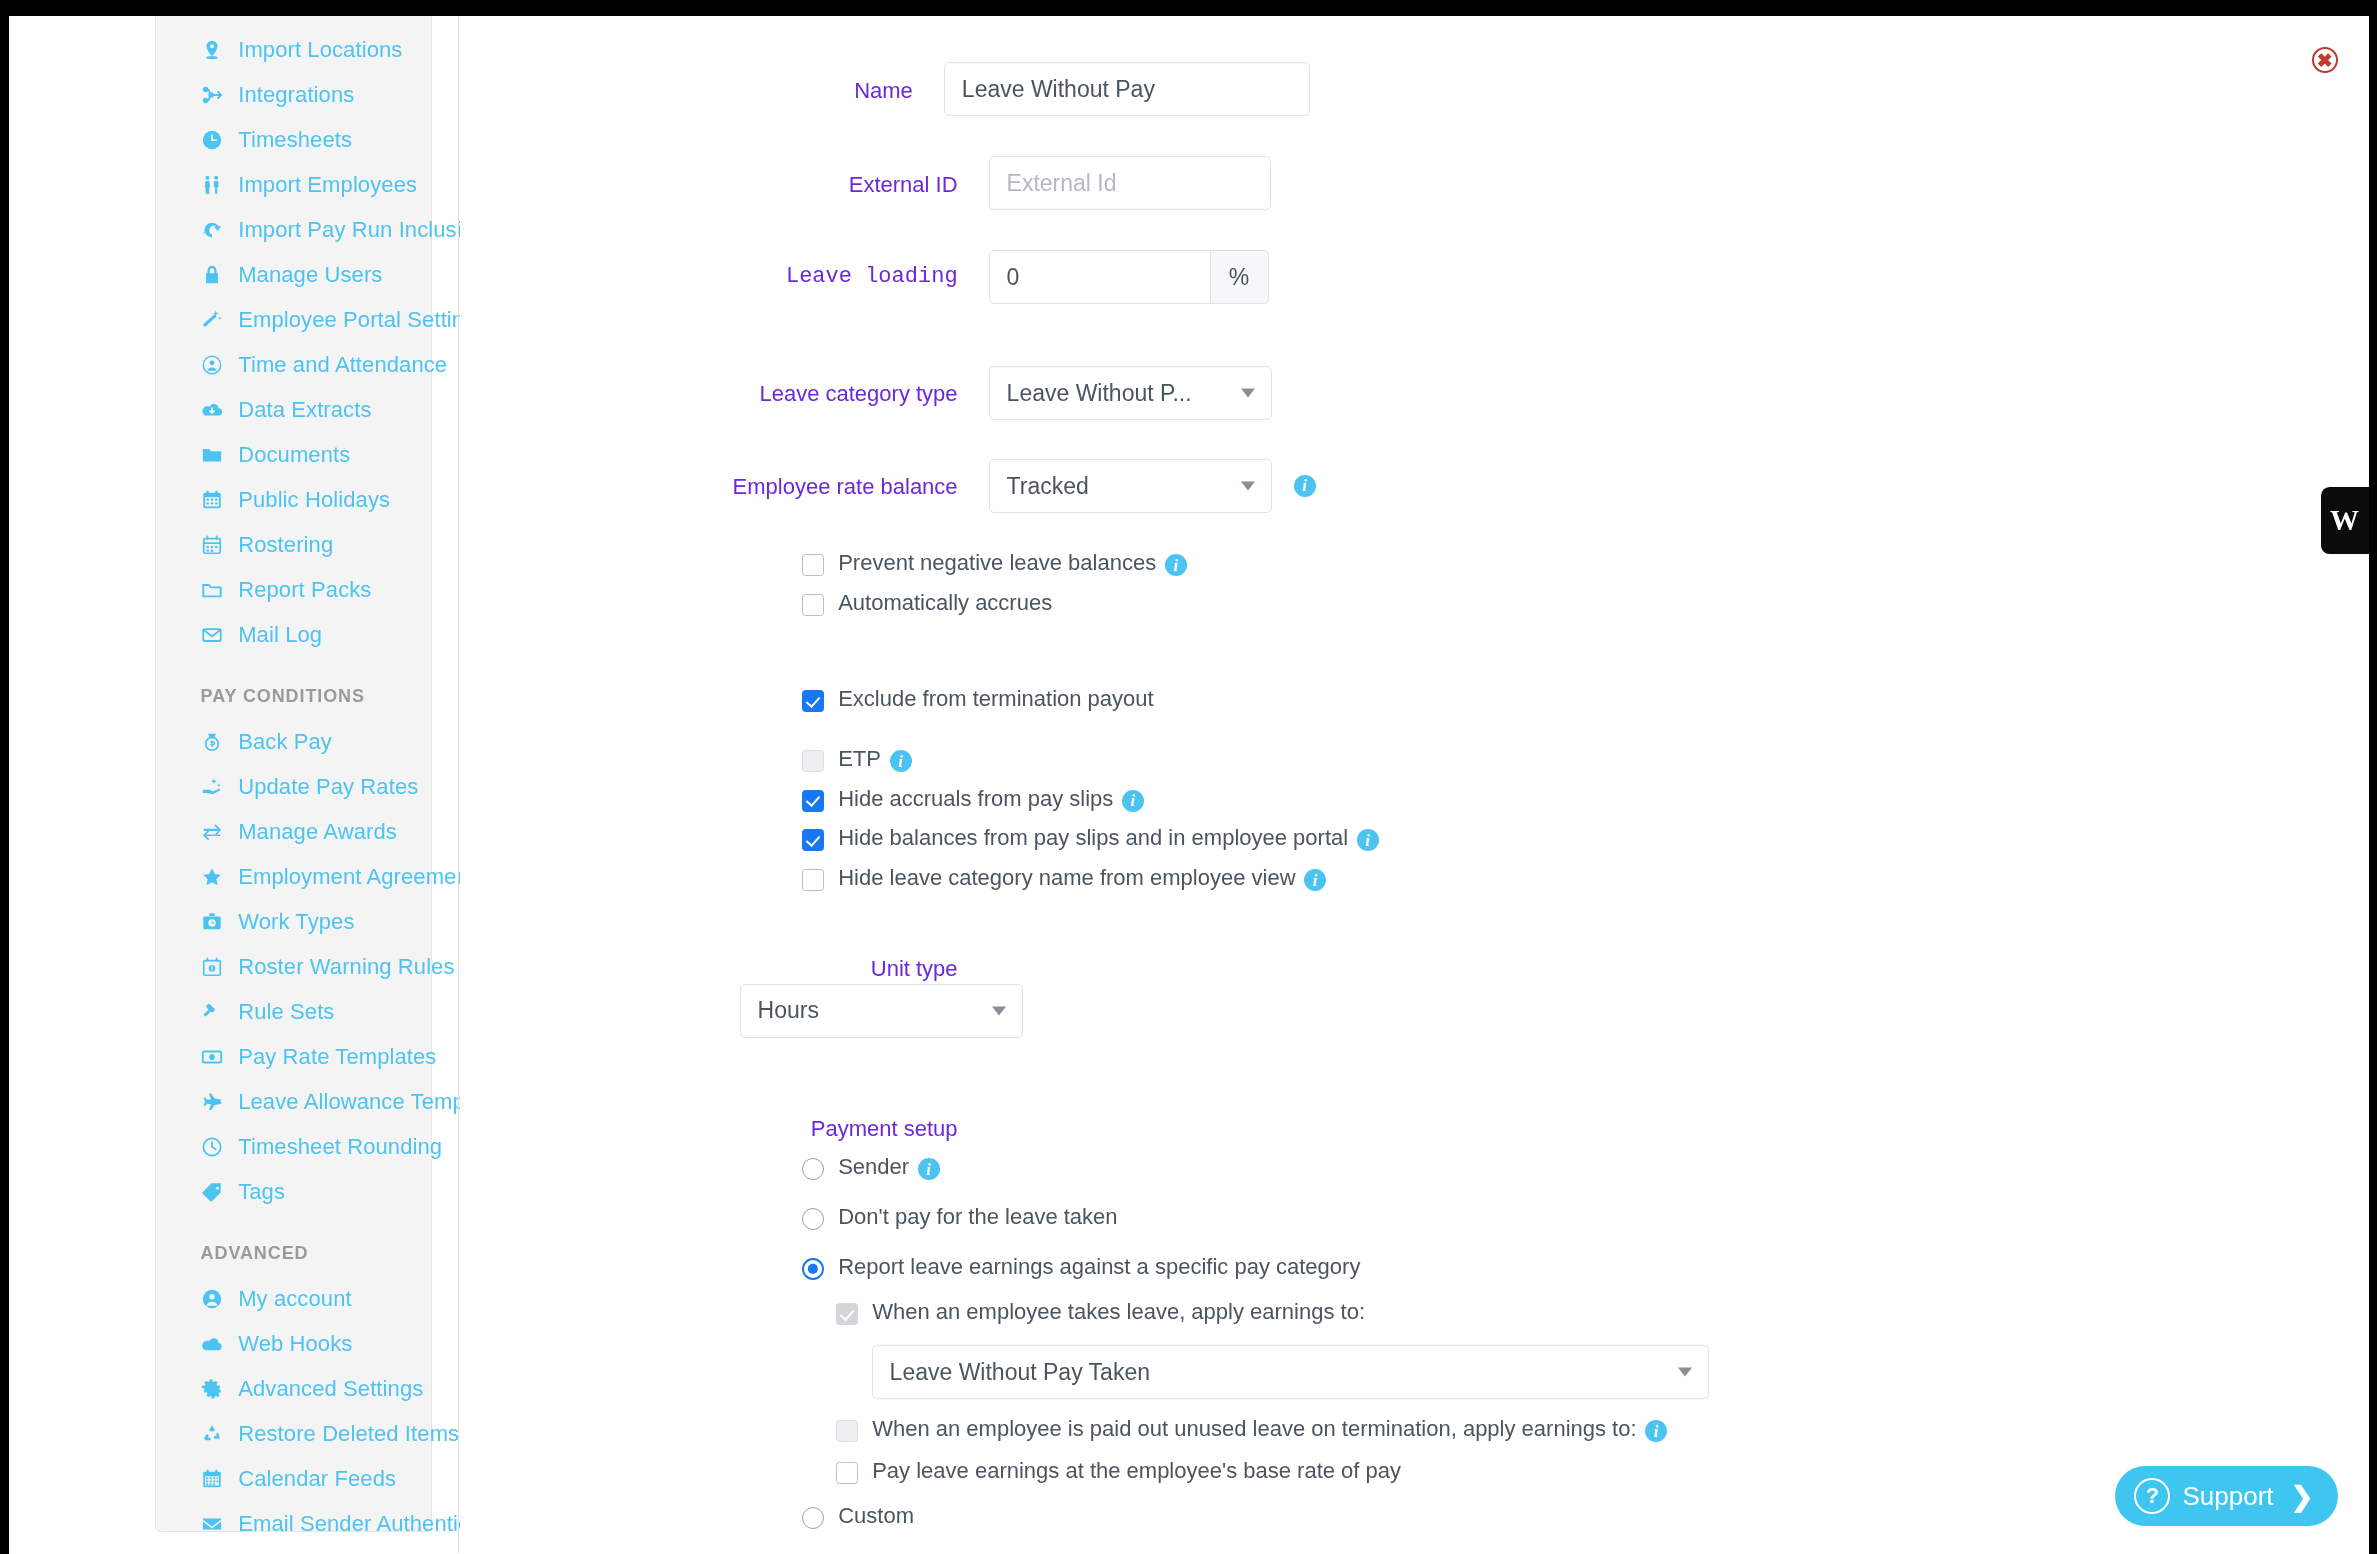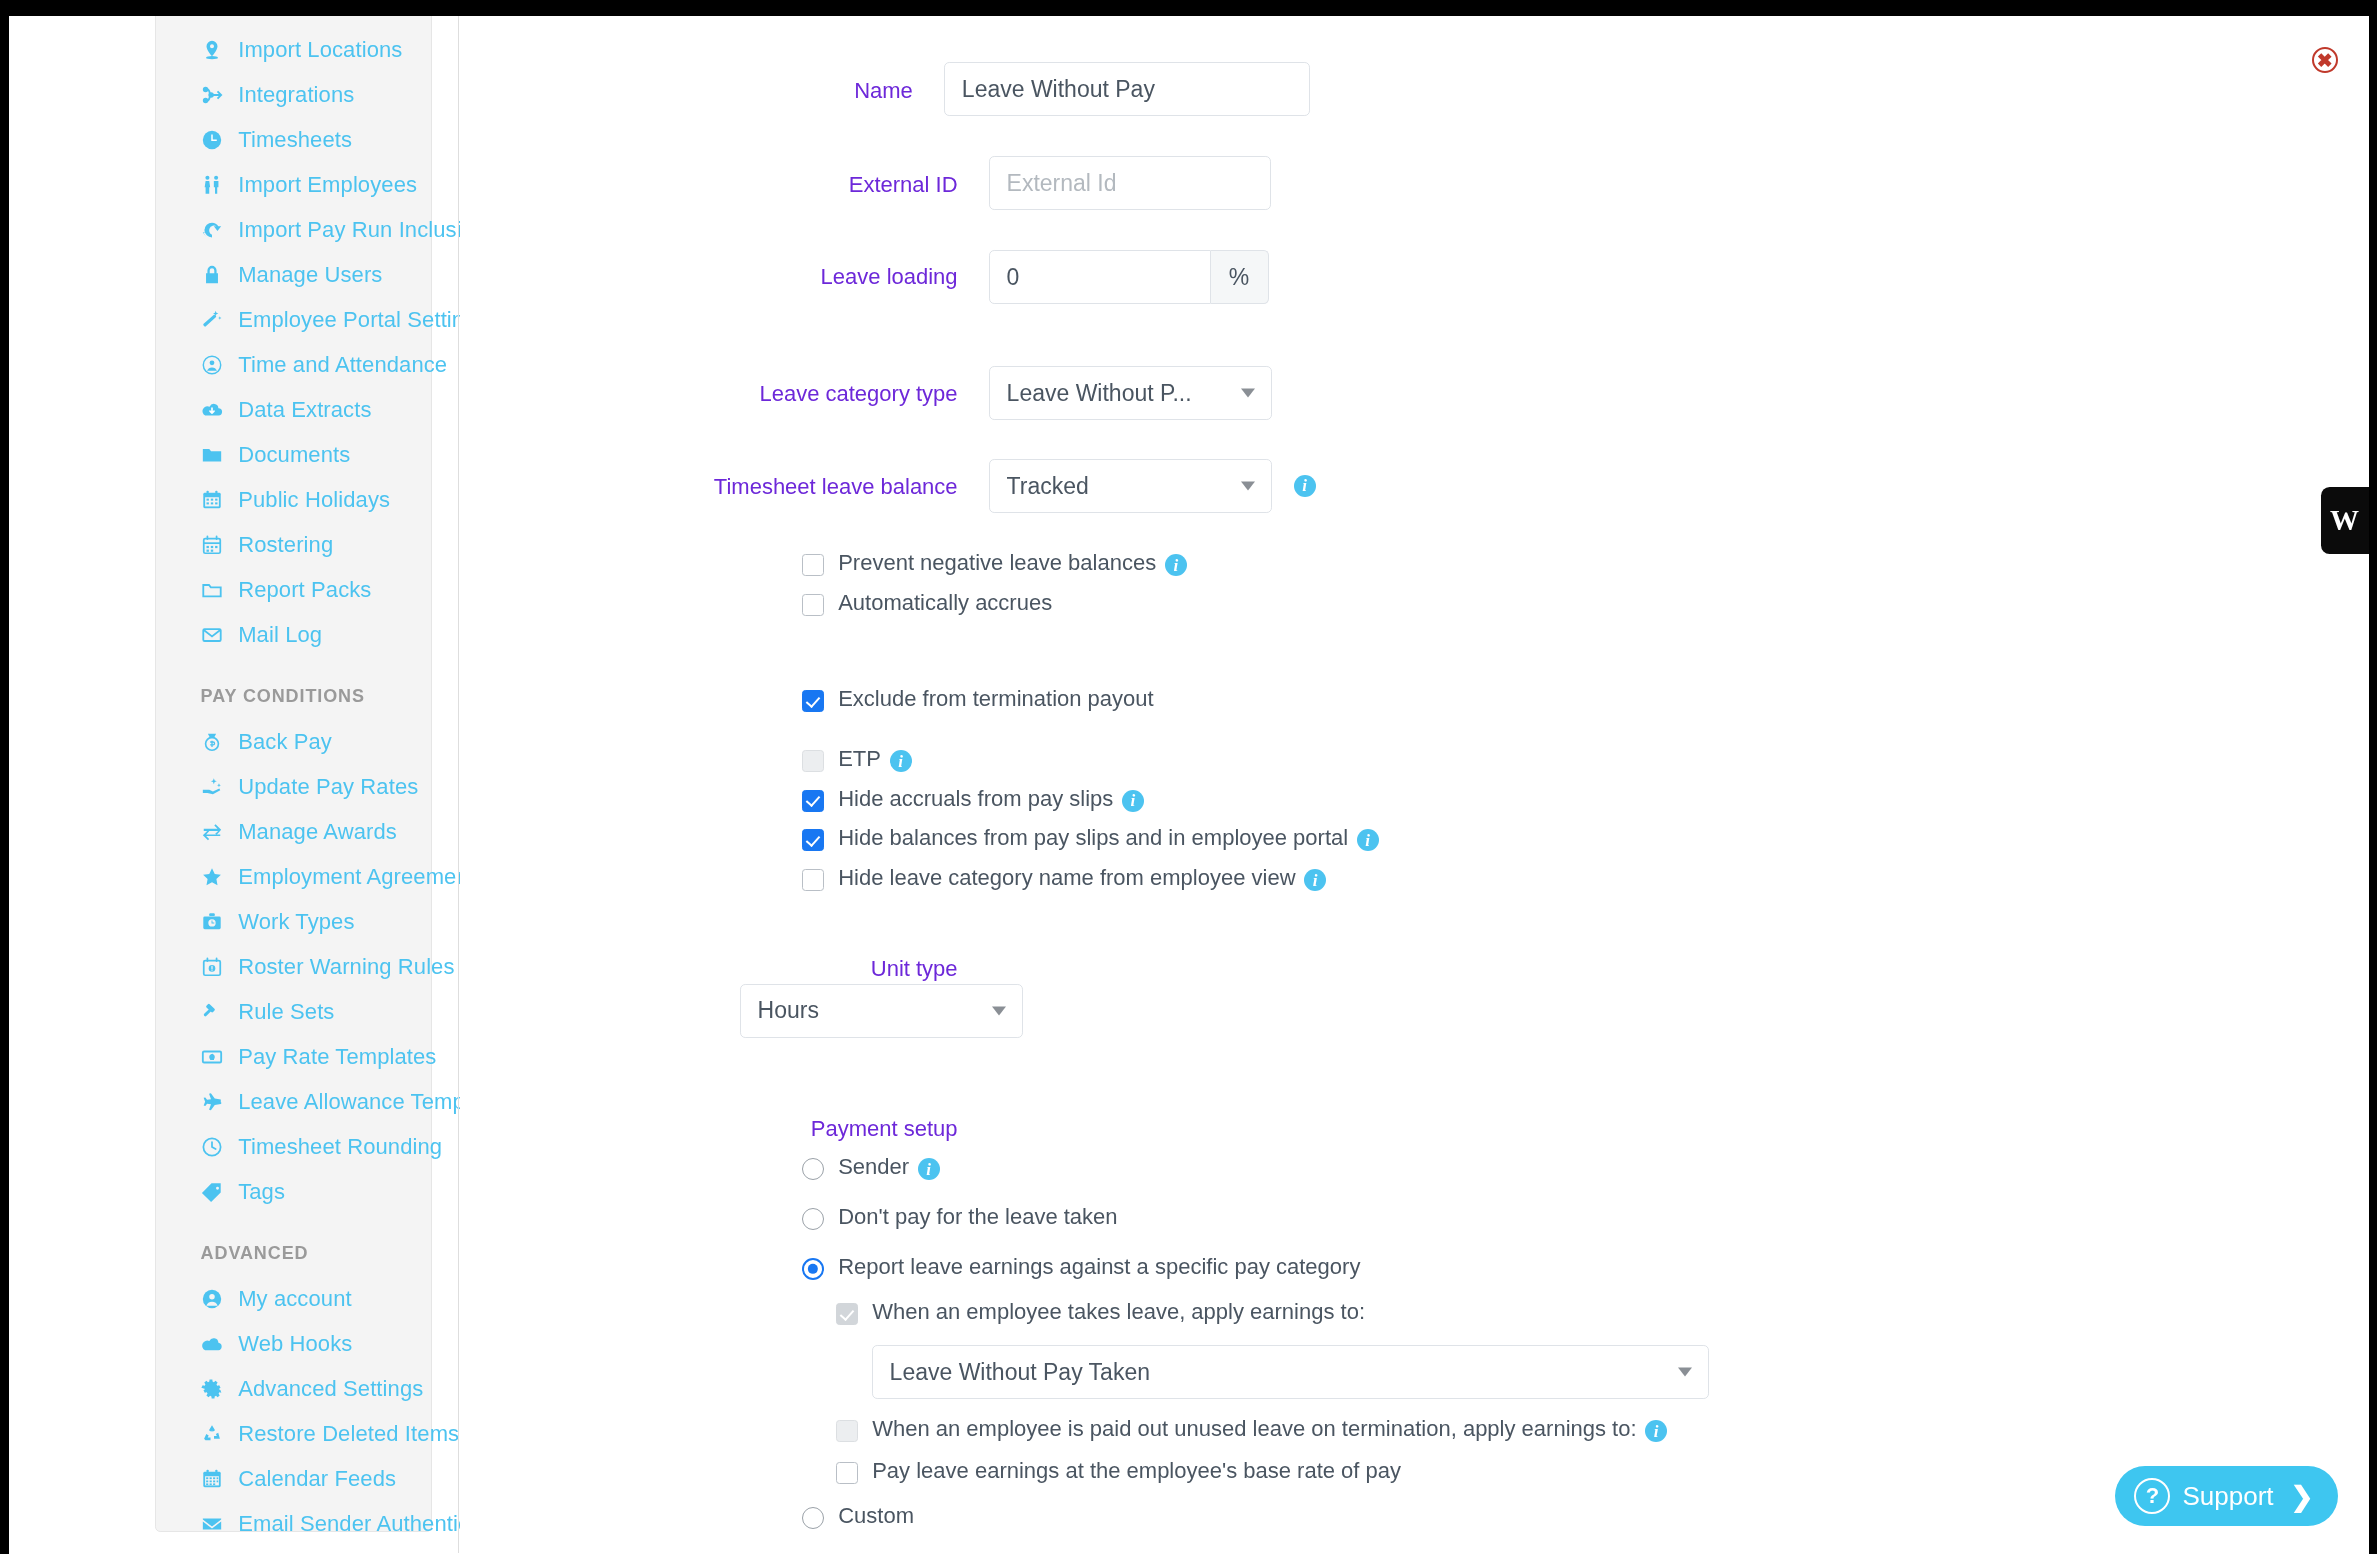--- a/index.html
+++ b/index.html
@@ -553,37 +553,37 @@
       <div class="flabel" style="width:249px; padding-top:13.7px;">Name</div>
       <div class="txtinput" style="margin-left:31px; width:438px;">Leave Without Pay</div>
     </div>
 
     <div class="frow" style="left:249px; top:140px; width:601px;">
       <div class="flabel" style="width:249px; padding-top:13.7px;">External ID</div>
       <div class="txtinput ph" style="margin-left:31px; width:282px;">External Id</div>
     </div>
 
     <div class="frow" style="left:249px; top:234px; width:601px;">
-      <div class="flabel" style="width:249px; padding-top:12px;">Leave loading</div>
+      <div class="flabel" style="width:249px; padding-top:12px;font-family:Liberation Mono, monospace;">Leave loading</div>
       <div class="pctgroup" style="margin-left:31px;">
         <div class="txtinput">0</div>
         <div class="pctaddon">%</div>
       </div>
     </div>
 
     <div class="frow" style="left:163px; top:350px; width:687px;">
       <div class="flabel" style="width:335px; padding-top:13px;">Leave category type</div>
       <div class="selwrap" style="margin-left:31px; width:283px;">
         <span>Leave Without P...</span>
         <span class="caret"></span>
       </div>
     </div>
 
     <div class="frow" style="left:137px; top:443px; width:773px;">
-      <div class="flabel" style="width:361px; padding-top:13px;">Timesheet leave balance</div>
+      <div class="flabel" style="width:361px; padding-top:13px;">Employee rate balance</div>
       <div class="selwrap" style="margin-left:31px; width:283px;">
         <span>Tracked</span>
         <span class="caret"></span>
       </div>
       <span class="infoi" style="margin-left:22px; margin-top:15.5px;">i</span>
     </div>
 
     <div style="position:absolute; left:342px; top:534px;">
       <div class="optrow">
         <span class="cb"></span>

